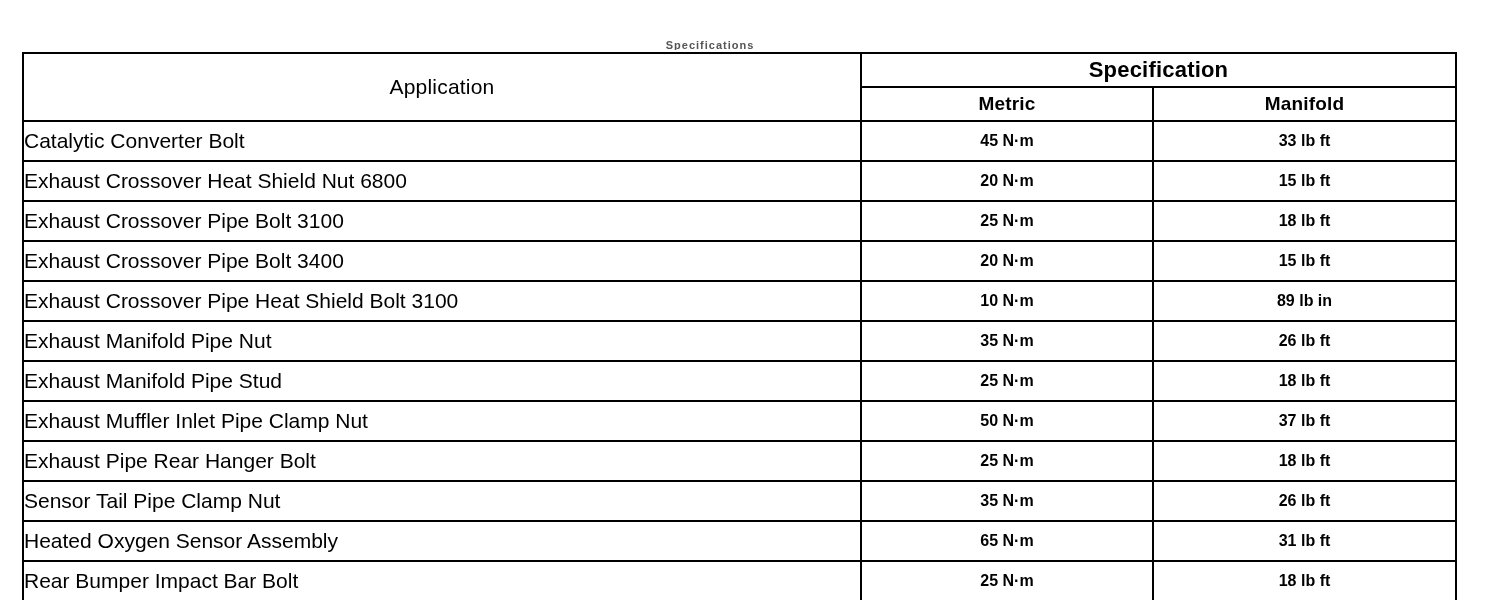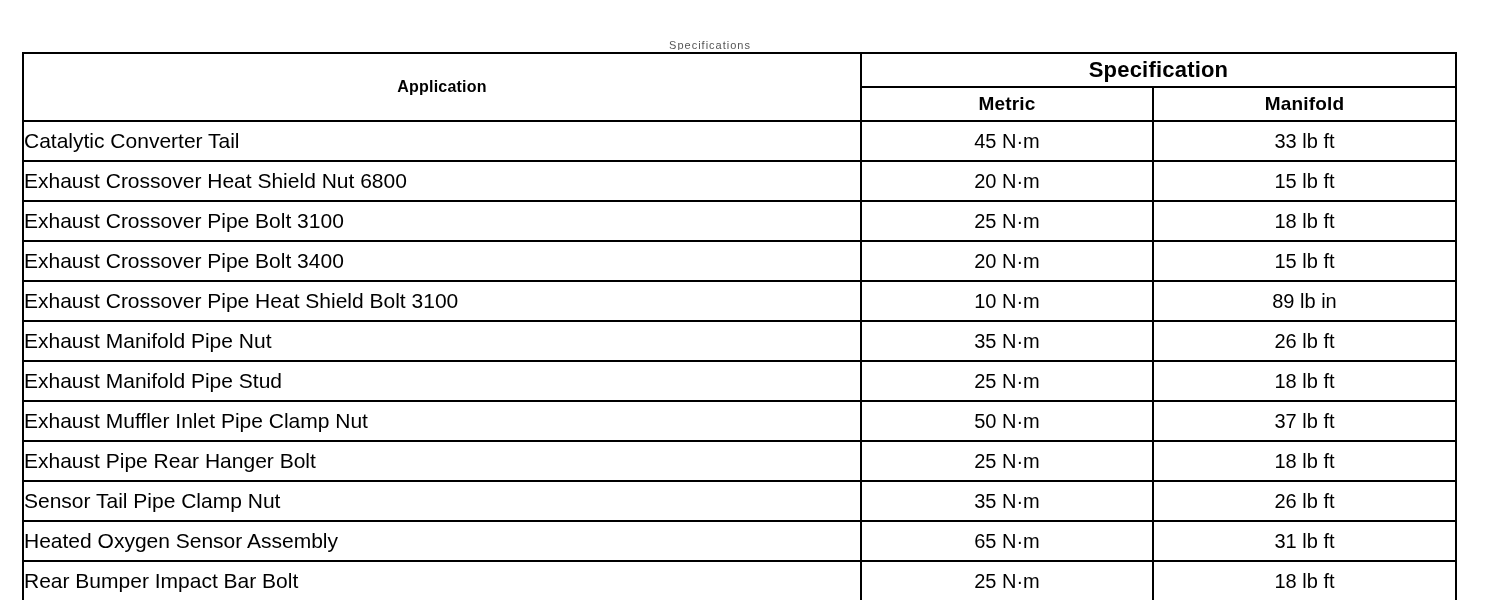--- a/index.html
+++ b/index.html
@@ -42,57 +42,59 @@
 
   .hdr-spec {
     text-align: center;
     font-weight: bold;
     font-size: 22px;
     height: 32px;
     letter-spacing: 0.2px;
   }
   .hdr-app {
     text-align: center;
-    font-weight: bold;
-    font-size: 16px;
+    font-weight: normal;
+    font-size: 21px;
     letter-spacing: 0.2px;
   }
   .hdr-sub {
     text-align: center;
     font-weight: bold;
     font-size: 19px;
     height: 32px;
     letter-spacing: 0.2px;
   }
   .cell-app {
     text-align: left;
     padding-left: 14px;
     font-size: 21px;
     height: 38px;
     white-space: nowrap;
     overflow: hidden;
   }
   .cell-val {
     text-align: center;
-    font-size: 20px;
+    font-size: 16px;
     height: 38px;
     white-space: nowrap;
+    font-weight: bold;
   }
   .crumb {
     position: absolute;
     left: 630px;
     top: 40px;
     width: 160px;
     height: 10px;
     overflow: hidden;
     color: #555;
     font-size: 11px;
     line-height: 10px;
     text-align: center;
     letter-spacing: 1px;
+    font-weight: bold;
   }
 </style>
 </head>
 <body>
 
 <div class="page">
 
   <div class="crumb">Specifications</div>
 
   <table class="spec-table">
@@ -106,21 +108,21 @@
         <td rowspan="2" class="hdr-app">Application</td>
         <td colspan="2" class="hdr-spec">Specification</td>
       </tr>
       <tr>
         <td class="hdr-sub">Metric</td>
         <td class="hdr-sub">Manifold</td>
       </tr>
     </thead>
     <tbody>
       <tr>
-        <td class="cell-app">Catalytic Converter Tail</td>
+        <td class="cell-app">Catalytic Converter Bolt</td>
         <td class="cell-val">45 N·m</td>
         <td class="cell-val">33 lb ft</td>
       </tr>
       <tr>
         <td class="cell-app">Exhaust Crossover Heat Shield Nut 6800</td>
         <td class="cell-val">20 N·m</td>
         <td class="cell-val">15 lb ft</td>
       </tr>
       <tr>
         <td class="cell-app">Exhaust Crossover Pipe Bolt 3100</td>

